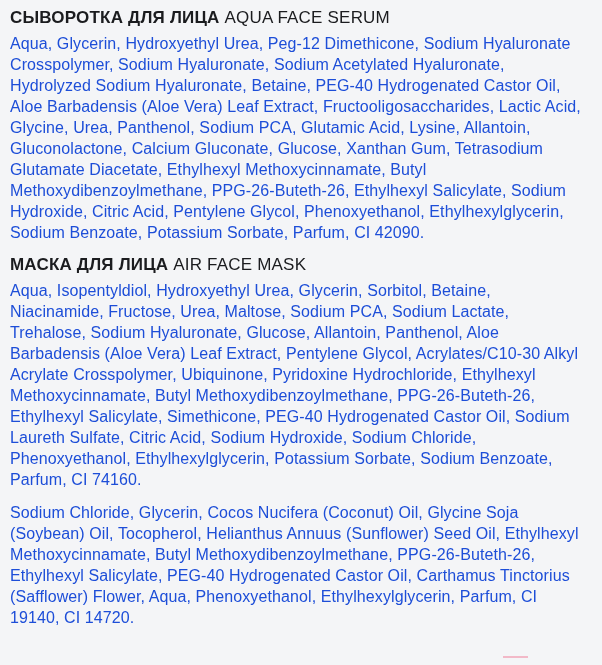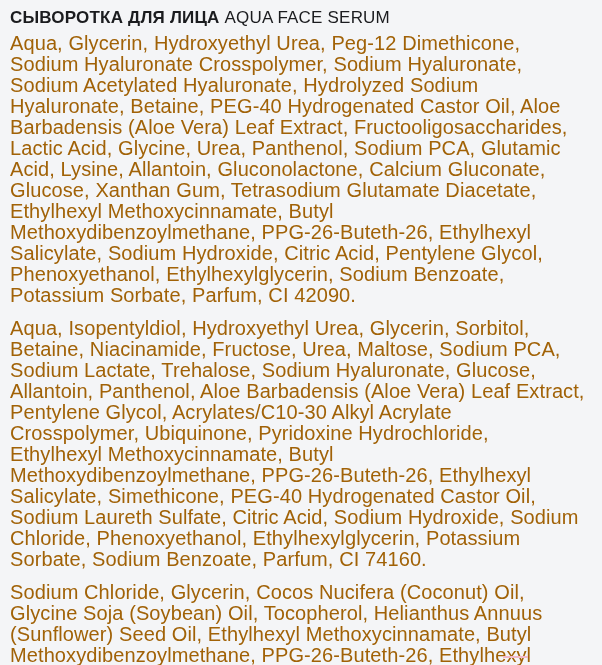--- a/index.html
+++ b/index.html
@@ -28,23 +28,23 @@
     line-height: 20px;
     color: #1b1c1f;
     letter-spacing: 0.2px;
     font-weight: 700;
   }
   .title-en {
     font-weight: 500;
   }
   .ingredients {
     margin: 0;
-    font-size: 20px;
+    font-size: 16px;
     line-height: 21px;
-    color: #a16207;
+    color: #1d4ed8;
     letter-spacing: 0.1px;
     max-width: 586px;
   }
   .pink-line {
     position: absolute;
     left: 503px;
     top: 656px;
     width: 25px;
     height: 2px;
     background: #f2b9c8;
@@ -54,20 +54,21 @@
 <body>
 
 <div class="content">
 
   <section class="product">
     <h2 class="product-title"><span class="title-ru">СЫВОРОТКА ДЛЯ ЛИЦА</span> <span class="title-en">AQUA FACE SERUM</span></h2>
     <p class="ingredients">Aqua, Glycerin, Hydroxyethyl Urea, Peg-12 Dimethicone, Sodium Hyaluronate Crosspolymer, Sodium Hyaluronate, Sodium Acetylated Hyaluronate, Hydrolyzed Sodium Hyaluronate, Betaine, PEG-40 Hydrogenated Castor Oil, Aloe Barbadensis (Aloe Vera) Leaf Extract, Fructooligosaccharides, Lactic Acid, Glycine, Urea, Panthenol, Sodium PCA, Glutamic Acid, Lysine, Allantoin, Gluconolactone, Calcium Gluconate, Glucose, Xanthan Gum, Tetrasodium Glutamate Diacetate, Ethylhexyl Methoxycinnamate, Butyl Methoxydibenzoylmethane, PPG-26-Buteth-26, Ethylhexyl Salicylate, Sodium Hydroxide, Citric Acid, Pentylene Glycol, Phenoxyethanol, Ethylhexylglycerin, Sodium Benzoate, Potassium Sorbate, Parfum, CI 42090.</p>
   </section>
 
   <section class="product">
+    <h2 class="product-title"><span class="title-ru">МАСКА ДЛЯ ЛИЦА</span> <span class="title-en">AIR FACE MASK</span></h2>
     <p class="ingredients">Aqua, Isopentyldiol, Hydroxyethyl Urea, Glycerin, Sorbitol, Betaine, Niacinamide, Fructose, Urea, Maltose, Sodium PCA, Sodium Lactate, Trehalose, Sodium Hyaluronate, Glucose, Allantoin, Panthenol, Aloe Barbadensis (Aloe Vera) Leaf Extract, Pentylene Glycol, Acrylates/C10-30 Alkyl Acrylate Crosspolymer, Ubiquinone, Pyridoxine Hydrochloride, Ethylhexyl Methoxycinnamate, Butyl Methoxydibenzoylmethane, PPG-26-Buteth-26, Ethylhexyl Salicylate, Simethicone, PEG-40 Hydrogenated Castor Oil, Sodium Laureth Sulfate, Citric Acid, Sodium Hydroxide, Sodium Chloride, Phenoxyethanol, Ethylhexylglycerin, Potassium Sorbate, Sodium Benzoate, Parfum, CI 74160.</p>
   </section>
 
   <section class="product">
     <p class="ingredients">Sodium Chloride, Glycerin, Cocos Nucifera (Coconut) Oil, Glycine Soja (Soybean) Oil, Tocopherol, Helianthus Annuus (Sunflower) Seed Oil, Ethylhexyl Methoxycinnamate, Butyl Methoxydibenzoylmethane, PPG-26-Buteth-26, Ethylhexyl Salicylate, PEG-40 Hydrogenated Castor Oil, Carthamus Tinctorius (Safflower) Flower, Aqua, Phenoxyethanol, Ethylhexylglycerin, Parfum, CI 19140, CI 14720.</p>
   </section>
 
 </div>
 
 <div class="pink-line"></div>

